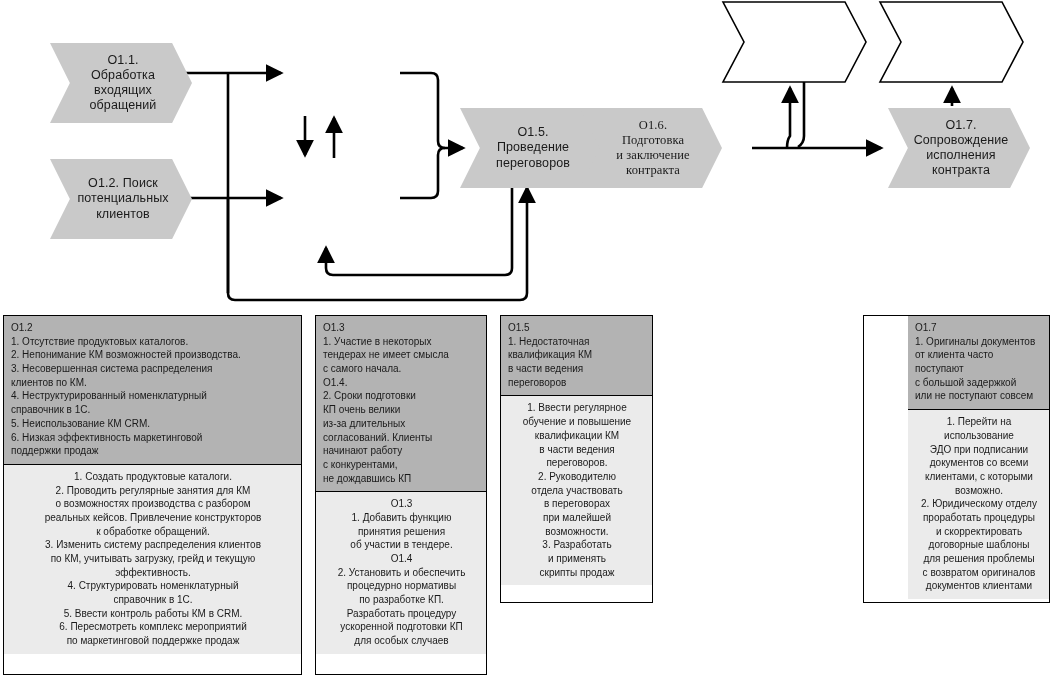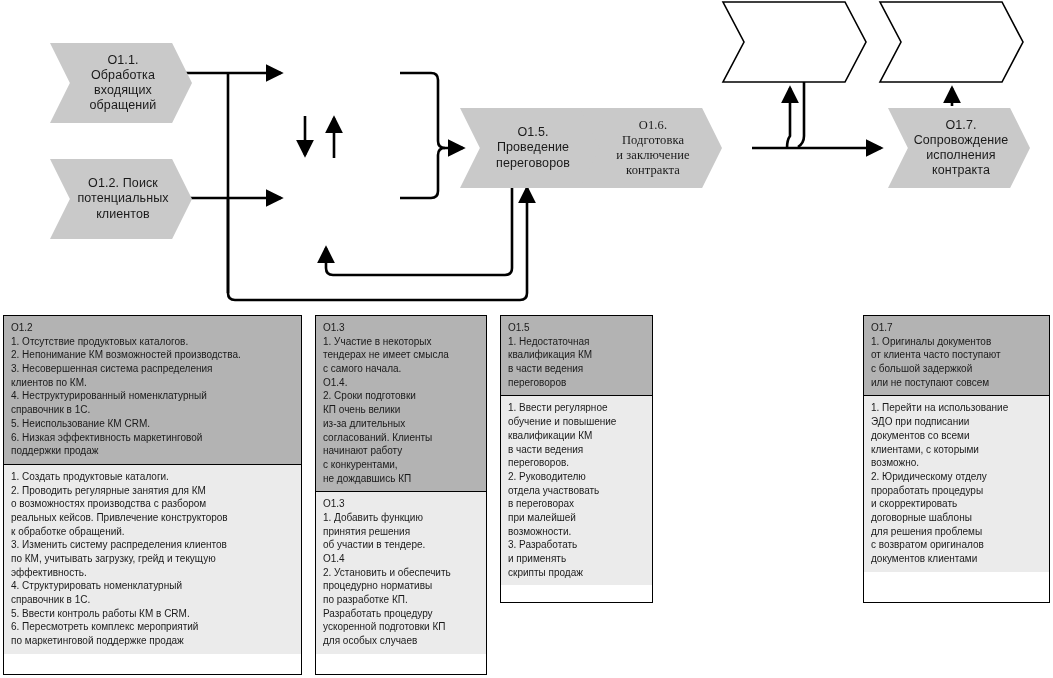--- a/index.html
+++ b/index.html
@@ -66,20 +66,21 @@
     box-sizing: border-box;
     padding: 5px 6px 6px 7px;
     white-space: pre-line;
   }
   .info-box .section.problem {
     background: #b3b3b3;
     border-bottom: 1px solid #000000;
   }
   .info-box .section.solution {
     background: #ebebeb;
+    text-align: center;
   }
   svg.edges {
     position: absolute;
     left: 0; top: 0;
     width: 1053px;
     height: 678px;
     pointer-events: none;
   }
 </style>
 </head>
@@ -235,21 +236,21 @@
 2. Руководителю
 отдела участвовать
 в переговорах
 при малейшей
 возможности.
 3. Разработать
 и применять
 скрипты продаж</div>
   </div>
 
-  <div class="info-box" style="left:863px; top:315px; width:187px; height:288px;">
+  <div class="info-box" style="left:863px; top:315px; width:187px; height:288px;padding-left:44px;">
     <div class="section problem">O1.7
 1. Оригиналы документов
 от клиента часто поступают
 с большой задержкой
 или не поступают совсем</div>
     <div class="section solution">1. Перейти на использование
 ЭДО при подписании
 документов со всеми
 клиентами, с которыми
 возможно.

